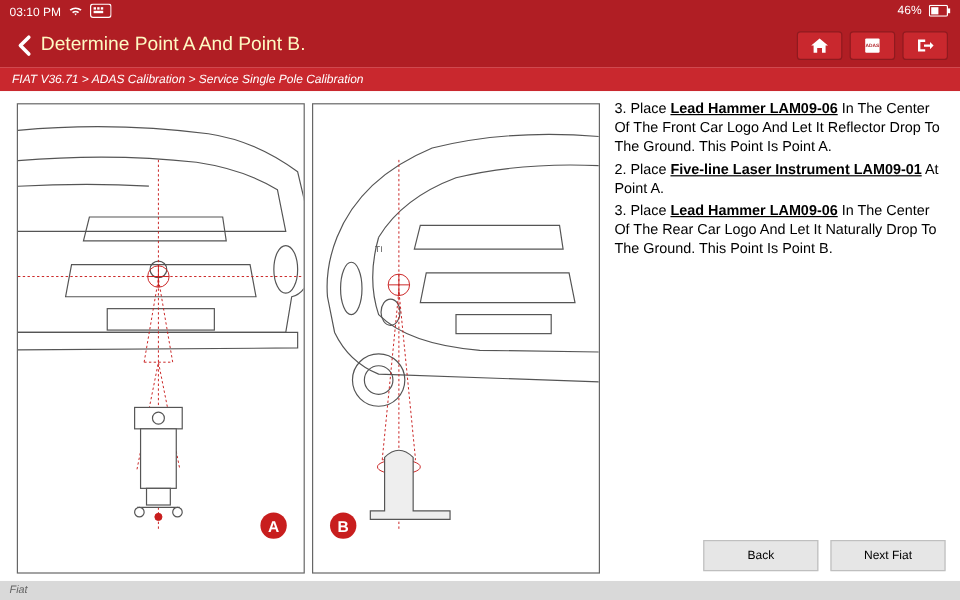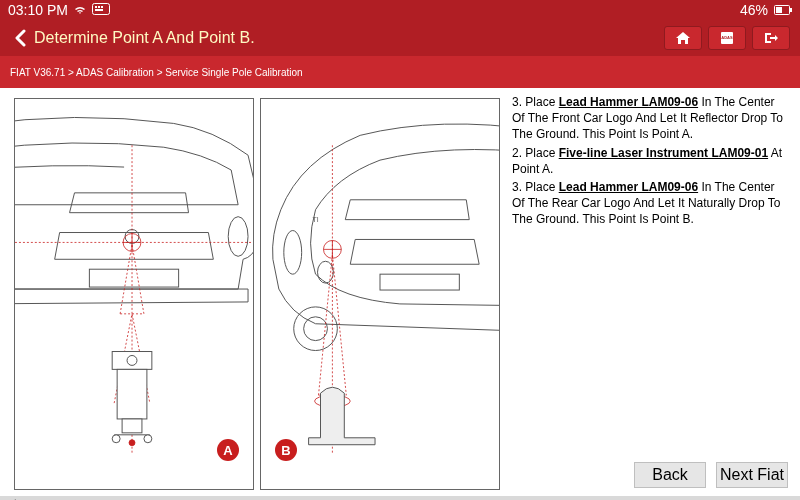--- a/index.html
+++ b/index.html
@@ -1,33 +1,33 @@
 <!DOCTYPE html>
 <html><head>
 <meta charset="utf-8">
 <style>
   * { box-sizing: border-box; margin: 0; padding: 0; }
   html, body { width: 800px; height: 500px; font-family: Arial, sans-serif; overflow: hidden; background: #fff; }
-  .statusbar { height: 20px; background: #b01e24; color: #fff; display: flex; align-items: center; padding: 0 8px; font-size: 14px; }
+  .statusbar { height: 20px; background: #b01e24; color: #fff; display: flex; align-items: center; padding: 0 8px; font-size: 10px; }
   .sb-left { display: flex; align-items: center; gap: 6px; }
   .sb-right { margin-left: auto; display: flex; align-items: flex-start; gap: 6px; }
   .titlebar { height: 36px; background: #b01e24; display: flex; align-items: center; padding: 0 10px; }
   .back-chev { width: 20px; height: 20px; display: flex; align-items: center; justify-content: center; cursor: pointer; }
   .title { color: #fef9c3; font-size: 16px; margin-left: 4px; }
   .title-icons { margin-left: auto; display: flex; gap: 6px; }
   .tbtn { width: 38px; height: 24px; background: #c9282e; border:1px solid #8f1a1f; border-radius: 3px; display: flex; align-items: center; justify-content: center; cursor: pointer; }
-  .breadcrumb { height: 20px; background: #c9282e; color: #fff; font-size: 10px; display: flex; align-items: center; padding: 16px 10px; }
+  .breadcrumb { height: 20px; background: #c9282e; color: #fff; font-size: 10px; font-style: italic; display: flex; align-items: center; padding: 4px 10px; }
   .content { position: relative; height: 408px; background: #fff; display: flex; }
   .diagram-area { width: 508px; padding: 10px 8px 6px 14px; display: flex; gap: 6px; }
   .panel { border: 1px solid #666; background: #fff; flex: 1; position: relative; overflow: hidden; }
   .text-area { flex: 1; padding: 6px 10px 4px 4px; font-size: 12px; line-height: 1.35; color: #000; }
   .text-area p { margin-bottom: 2px; }
   .tool { text-decoration: underline; font-weight: bold; }
   .buttons { position: absolute; right: 12px; bottom: 8px; display: flex; gap: 10px; }
-  .btn { width: 72px; height: 26px; background: #e6e6e6; border: 1px solid #bfbfbf; font-size: 16px; display: flex; align-items: center; justify-content: center; cursor: pointer; }
+  .btn { width: 96px; height: 26px; background: #e6e6e6; border: 1px solid #bfbfbf; font-size: 10px; display: flex; align-items: center; justify-content: center; cursor: pointer; }
   .footer { height: 16px; background: #d9d9d9; color: #666; font-size: 9px; font-style: italic; padding: 2px 8px; }
   .badge { position: absolute; width: 22px; height: 22px; background: #c81e1e; border-radius: 50%; color: #fff; font-weight: bold; font-size: 13px; display: flex; align-items: center; justify-content: center; }
 </style>
 </head>
 <body>
 
 <div class="statusbar">
   <div class="sb-left">
     <span>03:10 PM</span>
     <span><svg width="12" height="10" viewBox="0 0 12 10">

